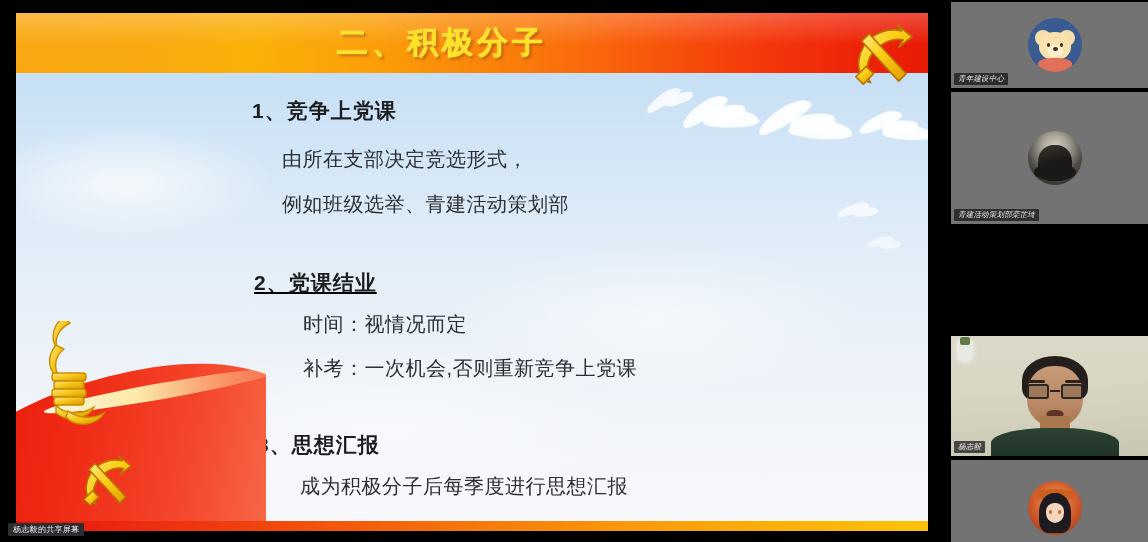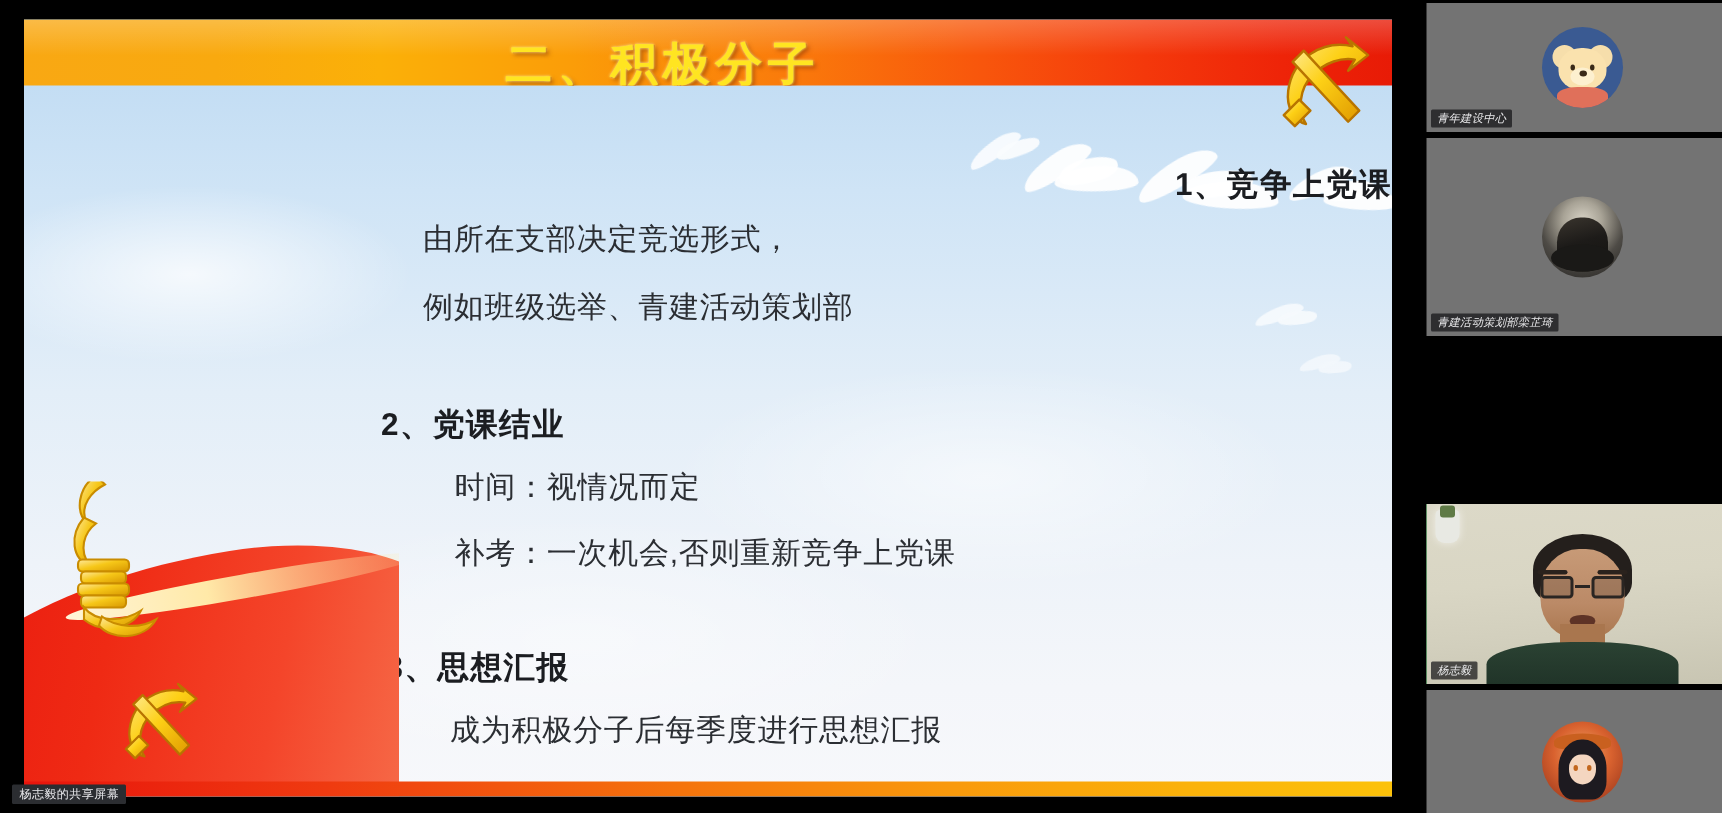--- a/index.html
+++ b/index.html
@@ -17,21 +17,21 @@
     background: #000; overflow: hidden;
   }
   #slide {
     position: absolute; left: 16px; top: 13px; width: 912px; height: 518px;
     overflow: hidden;
     background: linear-gradient(180deg,#bcd9f2 0%, #cfe4f6 22%, #e3eef8 48%, #eef3f9 70%, #f4f6fa 86%, #f7f8fb 100%);
   }
 
   
   #banner {
-    position: absolute; left: 0; top: 0; width: 912px; height: 44px;
+    position: absolute; left: 0; top: 0; width: 912px; height: 60px;
     background: linear-gradient(90deg,
       #f9a813 0%, #f9a90f 14%, #fbb008 26%, #fb9d08 40%,
       #fa7a0b 56%, #f8560c 70%, #f4380b 82%, #ee2408 92%, #e81b06 100%);
     overflow: hidden;
   }
   #banner-sheen {
     position: absolute; left: 0; top: 0; width: 100%; height: 54%;
     background: linear-gradient(180deg, rgba(255,255,255,.22), rgba(255,255,255,0));
     pointer-events: none;
   }
@@ -271,31 +271,31 @@
           <g fill="url(#gold1)" stroke="#b87400" stroke-width="2.2" stroke-linejoin="round">
             <path d="M78 16 C52 10, 24 26, 20 56 C18 72, 26 84, 36 86 C28 74, 30 54, 42 42 C54 30, 68 26, 80 28 L74 38 L92 24 L72 8 Z"></path>
             <path d="M24 30 L34 20 L84 74 L74 84 Z"></path>
             <path d="M16 78 L30 64 L40 74 L26 88 Z"></path>
           </g>
         </svg>
       </div>
 
       <div id="slide-body">
 
-        <div class="blk" style="top:36px;text-align:right;">
+        <div class="blk" style="top:24px;">
           <div class="ln-head" style="margin-left:236px;">1、竞争上党课</div>
         </div>
         <div class="blk" style="top:73px;">
           <div class="ln-sub" style="margin-left:266px;">由所在支部决定竞选形式，</div>
         </div>
         <div class="blk" style="top:118px;">
           <div class="ln-sub" style="margin-left:266px;">例如班级选举、青建活动策划部</div>
         </div>
 
-        <div class="blk" style="top:196px;">
+        <div class="blk" style="top:196px;text-decoration:underline;">
           <div class="ln-head" style="margin-left:238px;">2、党课结业</div>
         </div>
         <div class="blk" style="top:282px;">
           <div class="ln-sub" style="margin-left:287px;">补考：一次机会,否则重新竞争上党课</div>
         </div>
         <div class="blk" style="top:238px;">
           <div class="ln-sub" style="margin-left:287px;">时间：视情况而定</div>
         </div>
 
         <div class="blk" style="top:358px;">

